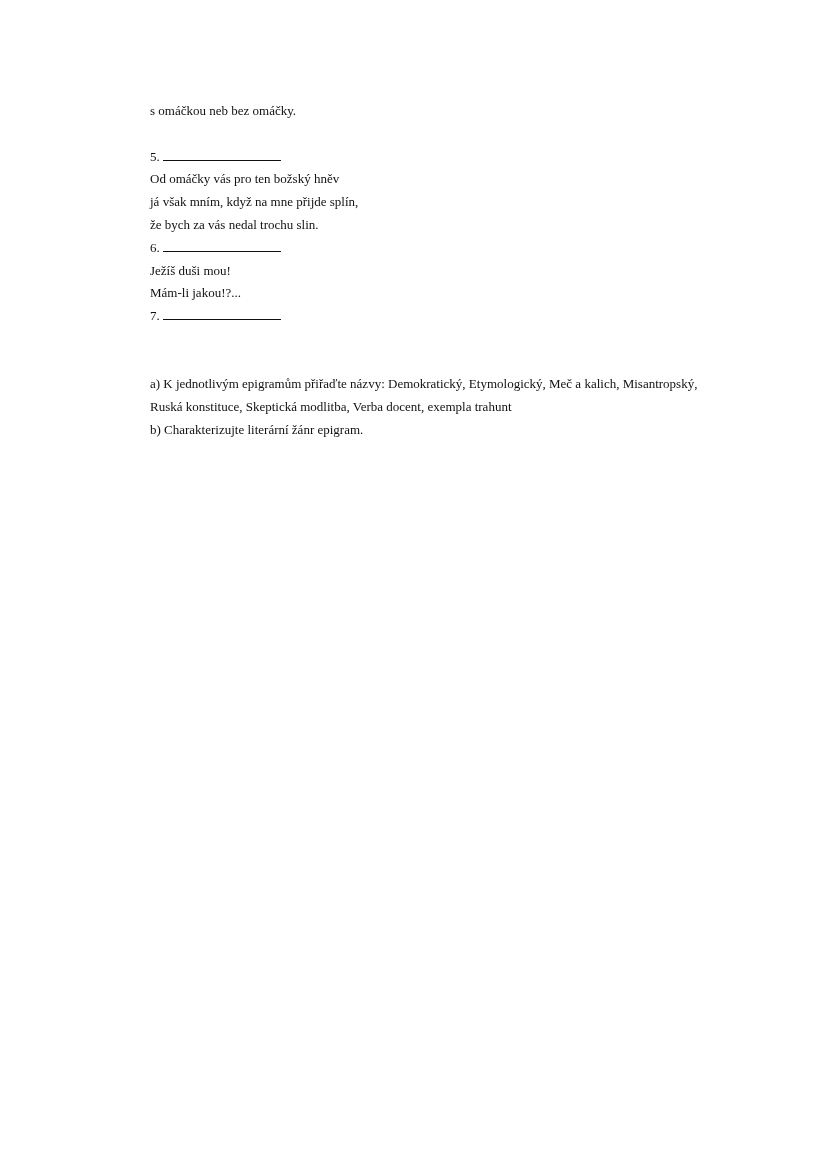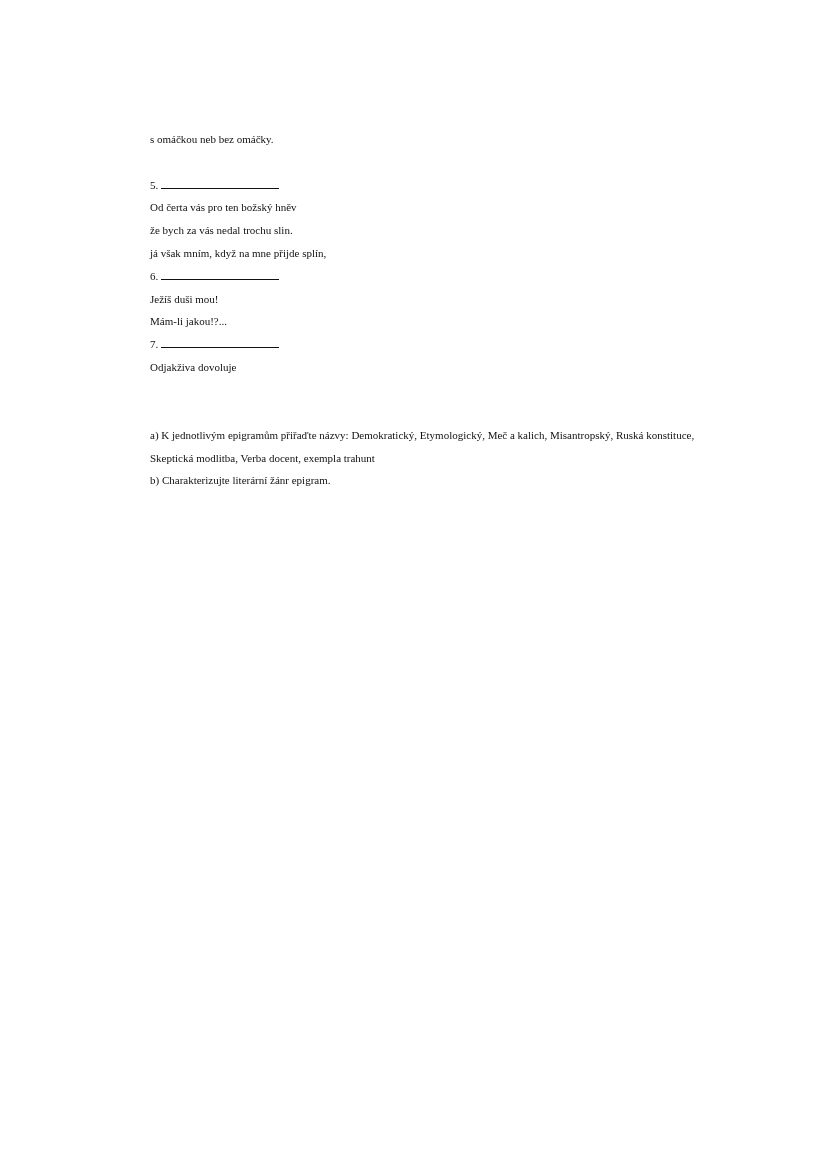--- a/index.html
+++ b/index.html
@@ -13,23 +13,22 @@
       position: relative;
       overflow: hidden;
       font-family: "Liberation Serif", serif;
       color: #111111;
     }
     .page {
       position: absolute;
       left: 150px;
       top: 100px;
       width: 580px;
-      font-size: 11px;
+      font-size: 13px;
       line-height: 22.8px;
-      margin-top: 28px;
     }
     .line {
       display: block;
       white-space: nowrap;
     }
     .blank {
       height: 22.8px;
     }
     .num-line {
       display: block;
@@ -54,34 +53,33 @@
   </style>
 </head>
 <body>
 
 <div class="page">
   <span class="line">s omáčkou neb bez omáčky.</span>
   <div class="blank"></div>
 
   <div>
     <span class="num-line"><span>5.</span><span class="underline"></span></span>
-    <span class="line">Od čerta vás pro ten božský hněv</span>
+    <span class="line">Od omáčky vás pro ten božský hněv</span>
+    <span class="line">já však mním, když na mne přijde splín,</span>
     <span class="line">že bych za vás nedal trochu slin.</span>
-    <span class="line">já však mním, když na mne přijde splín,</span>
   </div>
 
   <div>
     <span class="num-line"><span>6.</span><span class="underline"></span></span>
     <span class="line">Ježíš duši mou!</span>
     <span class="line">Mám-li jakou!?...</span>
   </div>
 
   <div>
     <span class="num-line"><span>7.</span><span class="underline"></span></span>
-    <span class="line">Odjakživa dovoluje</span>
   </div>
 
   <div class="gap-large"></div>
 
   <div>
     <span class="task">a) K jednotlivým epigramům přiřaďte názvy: Demokratický, Etymologický, Meč a kalich, Misantropský, Ruská konstituce, Skeptická modlitba, Verba docent, exempla trahunt</span>
     <span class="task">b) Charakterizujte literární žánr epigram.</span>
   </div>
 </div>
 

